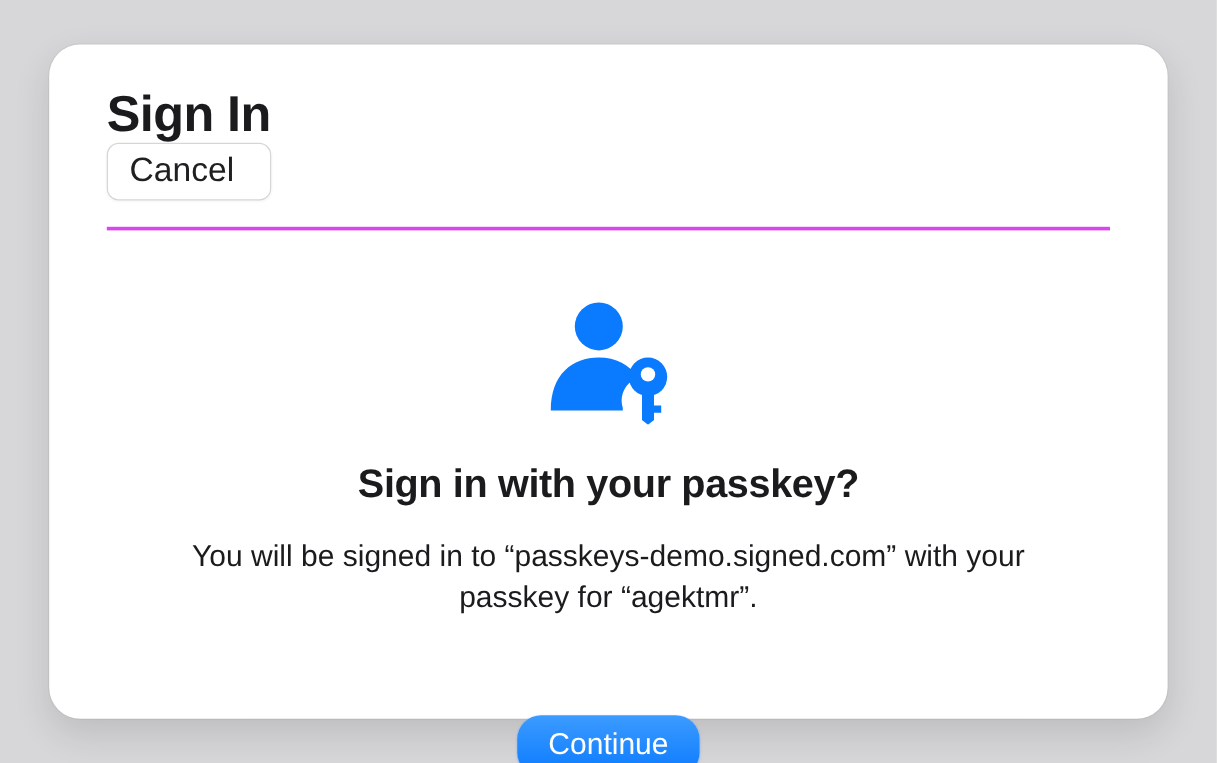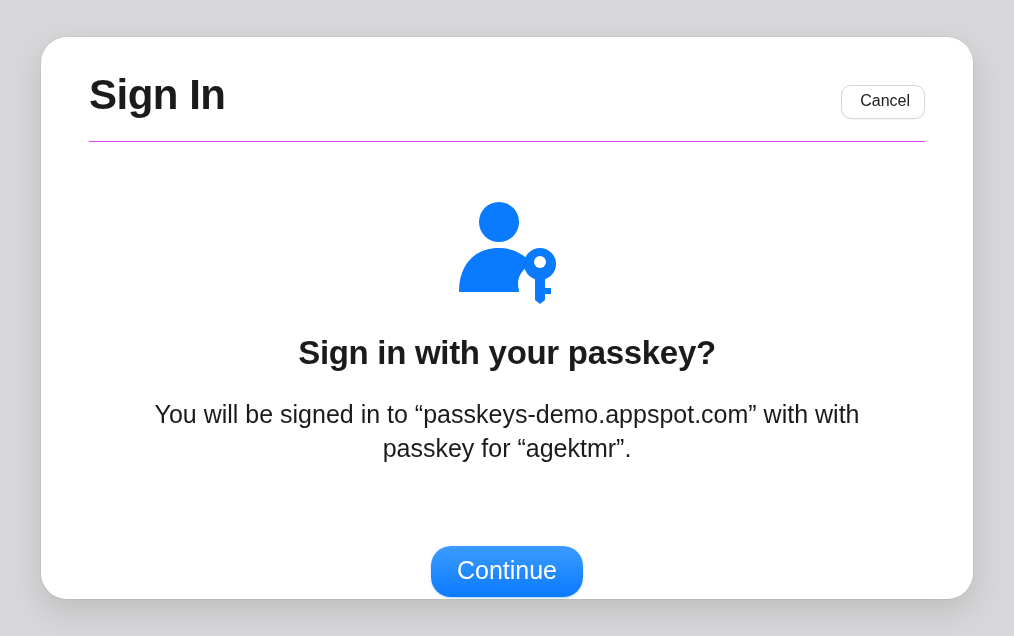--- a/index.html
+++ b/index.html
@@ -17,42 +17,42 @@
       background: #ffffff;
       border-radius: 26px;
       box-shadow: 0 12px 30px rgba(0,0,0,0.12), 0 0 0 1px rgba(0,0,0,0.04);
       padding: 34px 48px 40px 48px;
       position: relative;
       display: flex;
       flex-direction: column;
     }
     .dialog-header {
       display: flex;
-      align-items: flex-end;
+      align-items: flex-start;
       justify-content: space-between;
       padding-bottom: 22px;
-      border-bottom: 1px solid #d946ef;
+      border-bottom: 3px solid #d946ef;
+      flex-direction: column;
     }
     .dialog-title {
       font-size: 42px;
       font-weight: 700;
       letter-spacing: -0.5px;
       color: #1b1b1d;
     }
     .cancel-button {
-      font-size: 16px;
+      font-size: 28px;
       font-weight: 400;
       color: #202022;
       background: #ffffff;
       border: 1px solid #d6d6d8;
       border-radius: 10px;
-      padding: 6px 14px 8px 18px;
+      padding: 6px 30px 8px 18px;
       box-shadow: 0 1px 2px rgba(0,0,0,0.04);
       cursor: pointer;
-      margin-top: 12px;
     }
     .dialog-body {
       flex: 1;
       display: flex;
       flex-direction: column;
       align-items: center;
       justify-content: flex-start;
       padding-top: 58px;
       text-align: center;
       gap: 12px;
@@ -111,16 +111,16 @@
                  C65 86 65.4 88 66 90
                  L66 92 Z" fill="currentColor"></path>
 
         <circle cx="87" cy="64" r="16" fill="currentColor"></circle>
         <circle cx="87" cy="62" r="6" fill="#ffffff"></circle>
 
         <path d="M82 78 L92 78 L92 88 L98 88 L98 94 L92 94 L92 100 L87 104 L82 100 Z" fill="currentColor"></path>
       </svg>
     </div>
     <div class="prompt-title">Sign in with your passkey?</div>
-    <div class="prompt-subtitle">You will be signed in to “passkeys-demo.appspot.com” with with passkey for “agektmr”.</div>
+    <div class="prompt-subtitle">You will be signed in to “passkeys-demo.signed.com” with your passkey for “agektmr”.</div>
     <button class="continue-button">Continue</button>
   </div>
 </div>
 
 </body></html>

